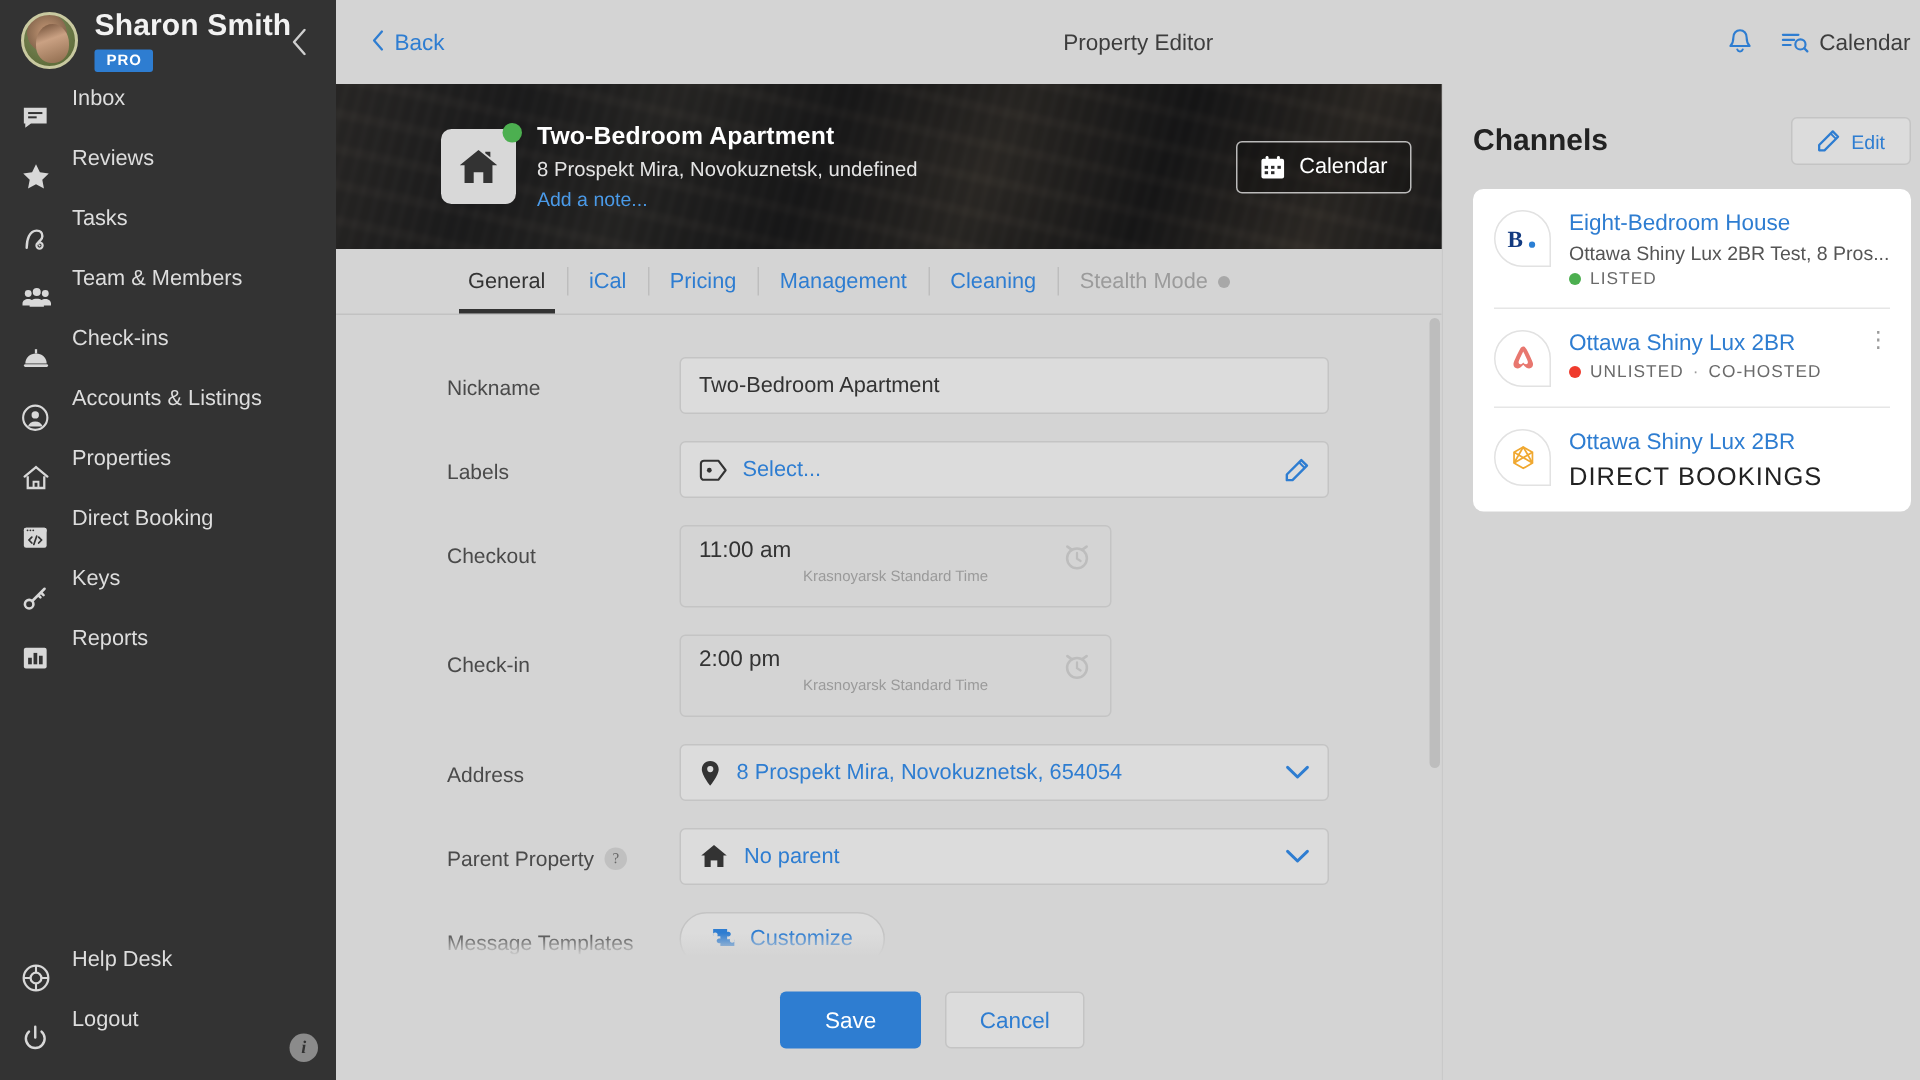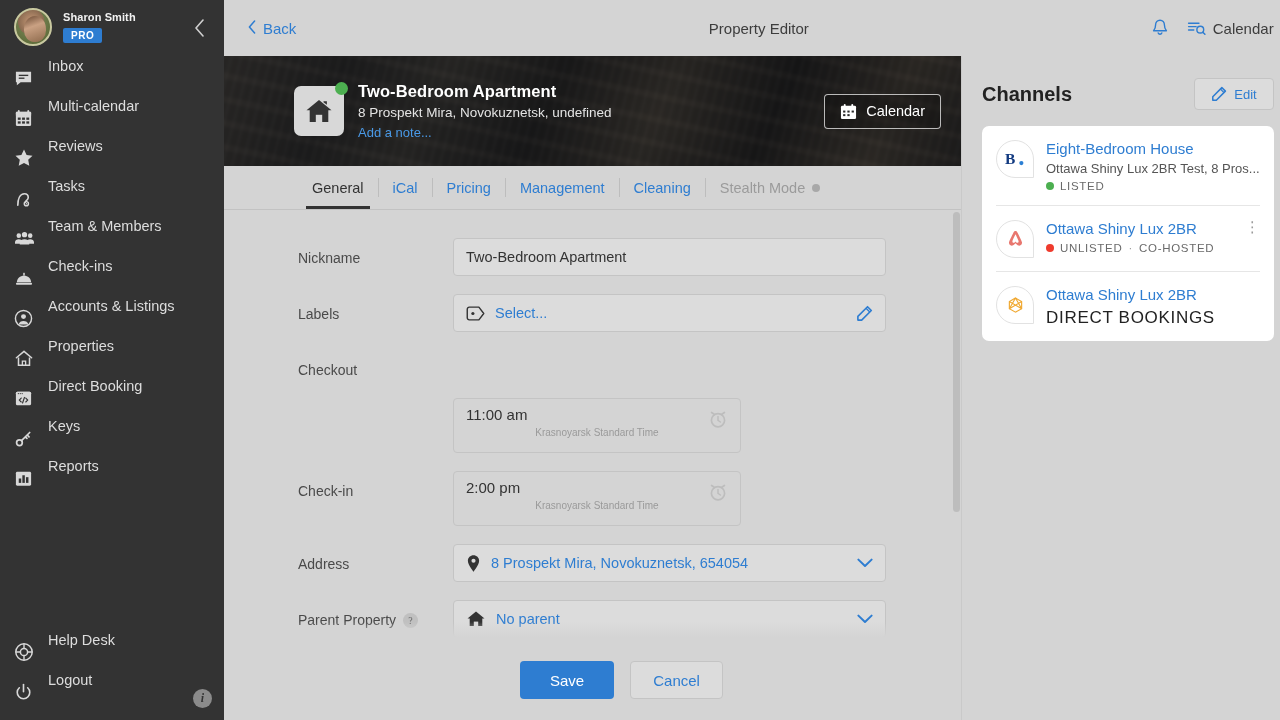--- a/index.html
+++ b/index.html
@@ -30,21 +30,21 @@
     background: radial-gradient(circle at 45% 35%, #c89a78 0%, #8a6a50 45%, #6d7a4a 46%, #54632f 100%);
     border: 2px solid #c9c9a0;
     flex: 0 0 38px; overflow: hidden; position: relative;
   }
   .avatar::after {
     content:""; position:absolute; left:8px; top:6px; width:22px; height:26px;
     border-radius: 50% 50% 45% 45%;
     background: linear-gradient(160deg,#6b4a33 0%, #caa183 40%, #8d6a4c 100%);
   }
   .user-meta { margin-left: 11px; line-height: 1.1; }
-  .user-name { font-size: 11px; font-weight: bold; color: #f2f2f2; letter-spacing: .1px; }
+  .user-name { font-size: 20px; font-weight: bold; color: #f2f2f2; letter-spacing: .1px; }
   .pro-badge {
     display: inline-block; margin-top: 5px;
     background: #2e7dd1; color: #fff;
     font-size: 10px; font-weight: bold; letter-spacing: .6px;
     padding: 2px 8px 2px 8px; border-radius: 2px;
   }
   .collapse-btn {
     position: absolute; right: 14px; top: 17px;
     width: 22px; height: 22px; color: #cfcfcf;
     display: flex; align-items: center; justify-content: center;
@@ -306,39 +306,20 @@
         <span class="nav-ico">
           <svg width="19" height="19" viewBox="0 0 20 20">
               <path d="M2 3h16v11H7l-4 3v-3H2z" fill="#d8d8d8"></path>
               <rect x="5" y="6" width="10" height="1.4" fill="#333"></rect>
               <rect x="5" y="9" width="6" height="1.4" fill="#333"></rect>
             </svg>
         </span>
         <span class="nav-label">Inbox</span>
       </div>
 
-      <div class="nav-item">
-        <span class="nav-ico">
-          <svg width="19" height="19" viewBox="0 0 20 20">
-              <rect x="2" y="3" width="16" height="15" rx="1.5" fill="#d8d8d8"></rect>
-              <rect x="2" y="3" width="16" height="4" fill="#d8d8d8"></rect>
-              <rect x="4" y="1" width="2" height="4" rx="1" fill="#d8d8d8"></rect>
-              <rect x="14" y="1" width="2" height="4" rx="1" fill="#d8d8d8"></rect>
-              <g fill="#333">
-                <rect x="4" y="9" width="3" height="2.4"></rect>
-                <rect x="8.5" y="9" width="3" height="2.4"></rect>
-                <rect x="13" y="9" width="3" height="2.4"></rect>
-                <rect x="4" y="13" width="3" height="2.4"></rect>
-                <rect x="8.5" y="13" width="3" height="2.4"></rect>
-                <rect x="13" y="13" width="3" height="2.4"></rect>
-              </g>
-            </svg>
-        </span>
-        <span class="nav-label">Multi-calendar</span>
-      </div>
 
       <div class="nav-item">
         <span class="nav-ico">
           <svg width="20" height="20" viewBox="0 0 20 20">
               <path d="M10 1.5l2.6 5.4 5.9.8-4.3 4.1 1.1 5.9L10 14.9 4.7 17.7l1.1-5.9L1.5 7.7l5.9-.8z" fill="#d8d8d8"></path>
             </svg>
         </span>
         <span class="nav-label">Reviews</span>
       </div>
 
@@ -596,21 +577,21 @@
                         <path d="M10.6 3.4l4 4" stroke="#2e7dd1" stroke-width="1.4"></path>
                       </svg>
                   </span>
                 </div>
               </div>
             </div>
 
             <div class="field-row">
               <div class="field-label">Checkout</div>
               <div class="field-ctrl">
-                <div class="inp-stack" style="width:288px;margin-top:48px;">
+                <div class="inp-stack" style="width:288px;">
                   <div class="val">11:00 am</div>
                   <div class="sub">Krasnoyarsk Standard Time</div>
                   <span class="clock">
                     <svg width="20" height="20" viewBox="0 0 20 20">
                         <circle cx="10" cy="11.2" r="6.6" fill="none" stroke="#8e8e8e" stroke-width="1.7"></circle>
                         <path d="M10 7.6v3.8l2.4 1.6" fill="none" stroke="#8e8e8e" stroke-width="1.5" stroke-linecap="round"></path>
                         <path d="M3.6 3.4l2.6 1.8M16.4 3.4l-2.6 1.8" stroke="#8e8e8e" stroke-width="1.8" stroke-linecap="round"></path>
                       </svg>
                   </span>
                 </div>

